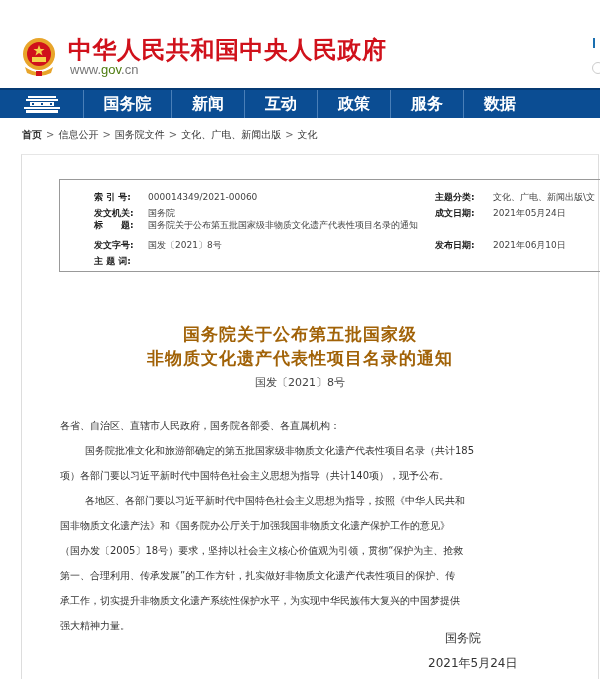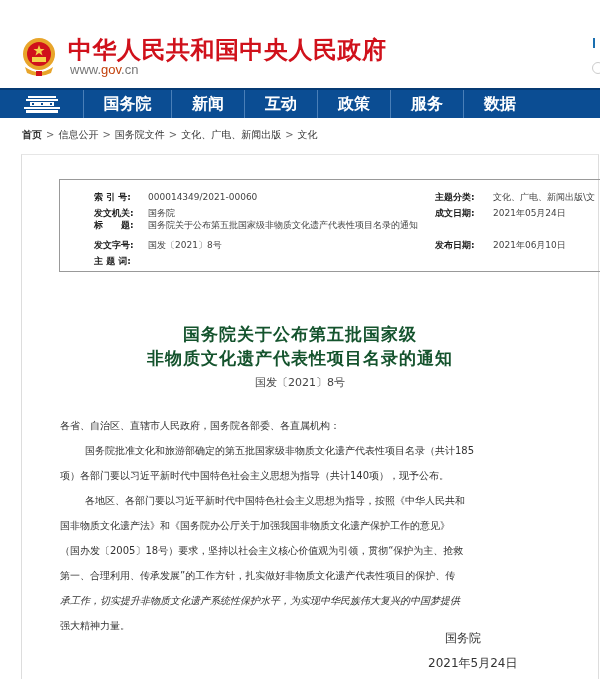--- a/index.html
+++ b/index.html
@@ -3,42 +3,42 @@
   <meta charset="utf-8">
   <style>
     * { margin: 0; padding: 0; box-sizing: border-box; }
     html, body { width: 600px; height: 679px; overflow: hidden; background: #ffffff; }
     body { font-family: "DejaVu Sans", sans-serif; color: #333; position: relative; }
 
     .header { position: absolute; left: 0; top: 0; width: 600px; height: 88px; background: #fff; }
     .emblem { position: absolute; left: 21px; top: 37px; width: 36px; height: 40px; }
     .site-title { position: absolute; left: 68px; top: 34px; font-size: 24px; font-weight: bold; color: #d0111b; letter-spacing: 0.5px; white-space: nowrap; font-family: "DejaVu Sans", sans-serif; }
     .site-domain { position: absolute; left: 70px; top: 62px; font-size: 13px; color: #777; font-family: "Liberation Sans", sans-serif; }
-    .site-domain .hl { color: #c2410c; }
+    .site-domain .hl { color: #4d7c0f; }
     .top-right-deco { position: absolute; left: 593px; top: 38px; width: 2px; height: 10px; background: #1a6fb0; }
     .top-right-circle { position: absolute; left: 592px; top: 62px; width: 12px; height: 12px; border: 1px solid #ccc; border-radius: 50%; }
 
     .navbar { position: absolute; left: 0; top: 88px; width: 600px; height: 30px; background: #0b4d93; border-top: 2px solid #073a73; display: flex; }
     .nav-item { height: 28px; display: flex; align-items: center; justify-content: center; color: #fff; font-size: 16px; font-weight: bold; border-right: 1px solid #4a7fb8; white-space: nowrap; }
     .nav-home { width: 84px; }
     .nav-item.w { width: 73px; }
     .nav-item.last { width: 60px; border-right: none; justify-content: flex-start; padding-left: 20px; }
 
     .breadcrumb { position: absolute; left: 22px; top: 128px; font-size: 10px; color: #333; white-space: nowrap; }
     .breadcrumb .home { font-weight: bold; }
     .breadcrumb .sep { color: #666; margin: 0 4px; }
 
     .content { position: absolute; left: 21px; top: 154px; width: 578px; height: 540px; border-left: 1px solid #ddd; border-top: 1px solid #e6e6e6; border-right: 1px solid #ddd; }
 
     .meta-box { position: absolute; left: 59px; top: 179px; width: 560px; height: 93px; border: 1px solid #999; border-right: none; font-size: 9px; color: #333; }
     .meta-row { position: absolute; white-space: nowrap; }
     .meta-label { font-weight: bold; color: #222; display: inline-block; }
     .meta-value { color: #444; display: inline-block; }
 
-    .doc-title { position: absolute; left: 0; width: 600px; text-align: center; font-family: "DejaVu Serif", serif; font-weight: bold; font-size: 17px; color: #14532d; letter-spacing: 1px; }
+    .doc-title { position: absolute; left: 0; width: 600px; text-align: center; font-family: "DejaVu Serif", serif; font-weight: bold; font-size: 17px; color: #a16207; letter-spacing: 1px; }
     .doc-number { position: absolute; left: 0; width: 600px; text-align: center; font-size: 11px; color: #444; top: 375px; }
 
     .para { position: absolute; left: 60px; width: 520px; font-size: 10px; color: #333; line-height: 25px; }
     .sig { position: absolute; font-size: 12px; color: #333; white-space: nowrap; }
   </style>
 </head>
 <body>
 
 <div class="header">
   <svg class="emblem" viewBox="0 0 36 40">
@@ -113,17 +113,17 @@
 <div class="doc-title" style="top:347px;">非物质文化遗产代表性项目名录的通知</div>
 <div class="doc-number">国发〔2021〕8号</div>
 
 <div class="para" style="top:413px; left:60px;">各省、自治区、直辖市人民政府，国务院各部委、各直属机构：</div>
 <div class="para" style="top:438px; left:85px; width:500px;">国务院批准文化和旅游部确定的第五批国家级非物质文化遗产代表性项目名录（共计185</div>
 <div class="para" style="top:463px;">项）各部门要以习近平新时代中国特色社会主义思想为指导（共计140项），现予公布。</div>
 <div class="para" style="top:488px; left:85px; width:500px;">各地区、各部门要以习近平新时代中国特色社会主义思想为指导，按照《中华人民共和</div>
 <div class="para" style="top:513px;">国非物质文化遗产法》和《国务院办公厅关于加强我国非物质文化遗产保护工作的意见》</div>
 <div class="para" style="top:538px;">（国办发〔2005〕18号）要求，坚持以社会主义核心价值观为引领，贯彻“保护为主、抢救</div>
 <div class="para" style="top:563px;">第一、合理利用、传承发展”的工作方针，扎实做好非物质文化遗产代表性项目的保护、传</div>
-<div class="para" style="top:588px;font-style:italic;">承工作，切实提升非物质文化遗产系统性保护水平，为实现中华民族伟大复兴的中国梦提供</div>
+<div class="para" style="top:588px;">承工作，切实提升非物质文化遗产系统性保护水平，为实现中华民族伟大复兴的中国梦提供</div>
 <div class="para" style="top:613px;">强大精神力量。</div>
 
 <div class="sig" style="left:445px; top:630px;">国务院</div>
 <div class="sig" style="left:428px; top:655px;">2021年5月24日</div>
 
 </body></html>

